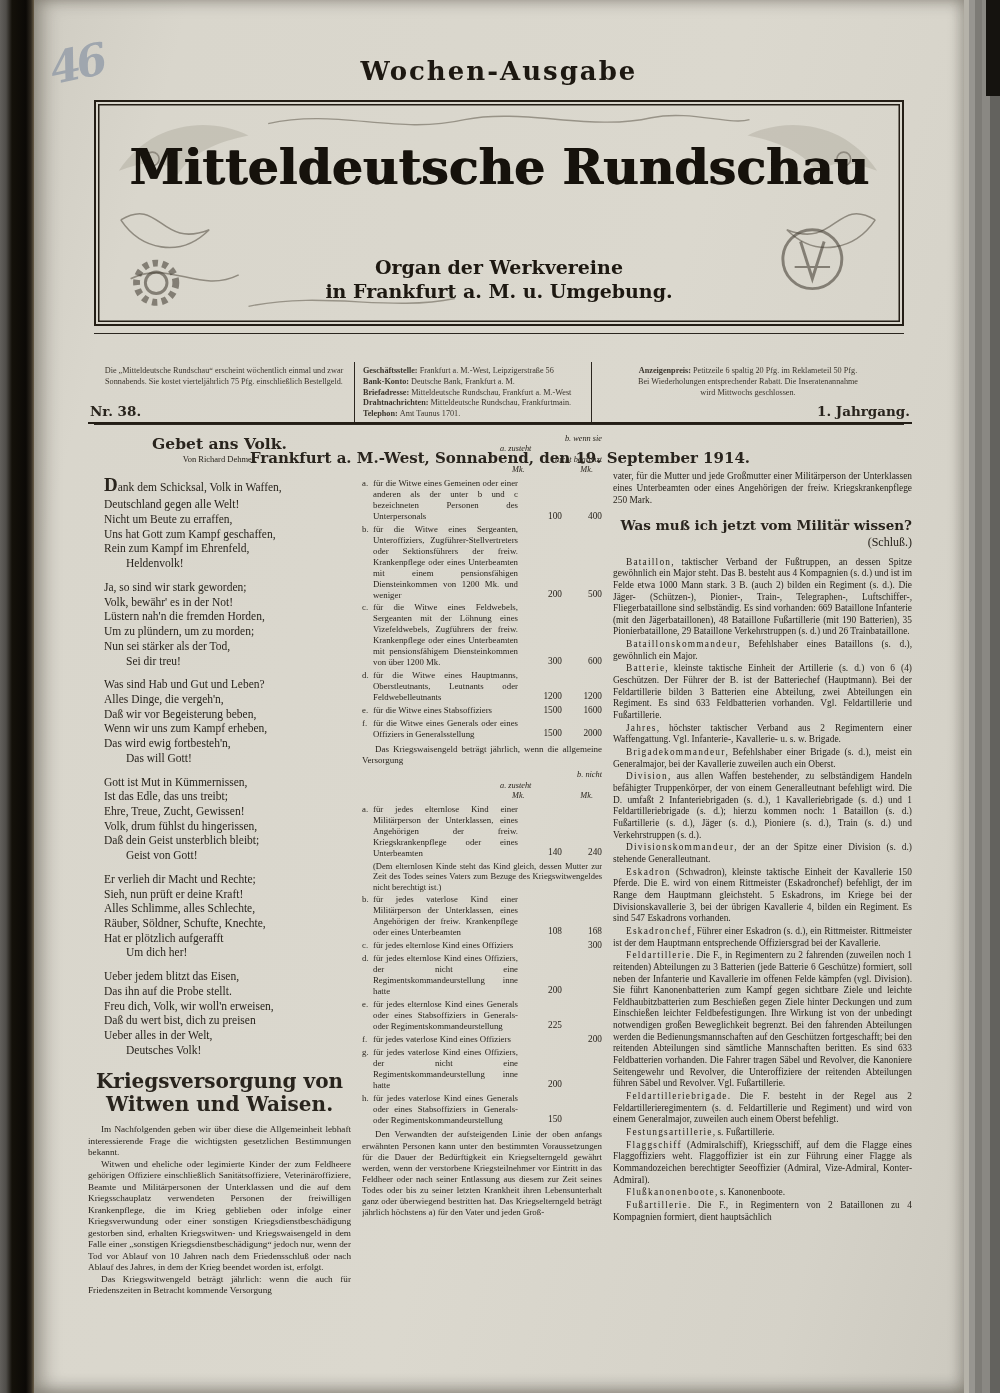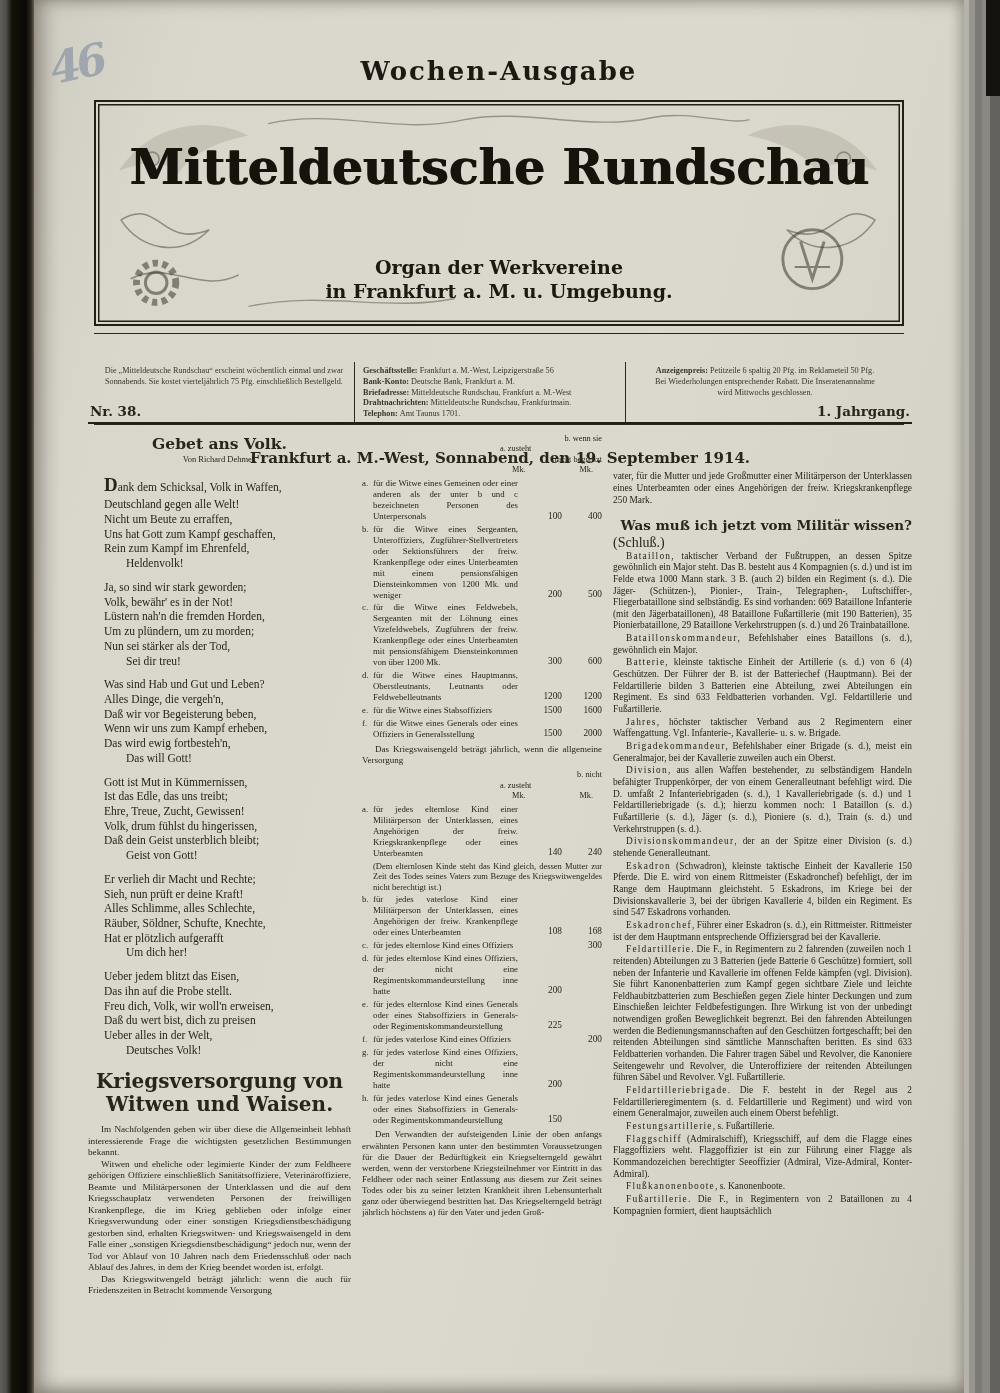--- a/index.html
+++ b/index.html
@@ -22,55 +22,55 @@
     box-shadow:inset 0 0 0 2px #d9d6cc, inset 0 0 0 3.5px #241e16;}
   .mast-orn{position:absolute;inset:0;width:100%;height:100%;}
   .mast-title{position:absolute;top:36px;left:0;right:0;text-align:center;font-family:"DejaVu Serif",serif;
     font-weight:bold;font-size:49px;color:#16120c;text-shadow:1px 0 0 #16120c;white-space:nowrap;}
   .mast-sub{position:absolute;bottom:20px;left:0;right:0;text-align:center;font-family:"DejaVu Serif",serif;
     font-weight:bold;font-size:19px;line-height:1.3;color:#1d1811;}
   .imprint{position:absolute;top:333px;left:60px;width:810px;display:flex;border-top:1.5px solid #2b261f;
     border-bottom:1.5px solid #2b261f;font-size:8.2px;line-height:1.32;color:#3b352c;}
   .imp-cell{padding:4px 8px;margin-top:28px;}
   .imp-left{width:260px;text-align:center;}
-  .imp-mid{width:272px;border-left:1px solid #2b261f;border-right:1px solid #2b261f;}
+  .imp-mid{width:238px;border-left:1px solid #2b261f;border-right:1px solid #2b261f;}
   .imp-right{flex:1;text-align:center;}
   .implabel{font-weight:bold;}
   .dateline{position:absolute;top:398px;left:54px;width:824px;height:26px;border-bottom:2px solid #241e16;
     font-family:"DejaVu Serif",serif;font-weight:bold;}
   .dl-issue{position:absolute;left:2px;top:5px;font-size:13.5px;}
   .dl-date{position:absolute;left:0;right:0;top:3px;text-align:center;font-size:15px;margin-top:48px;}
   .dl-vol{position:absolute;right:2px;top:5px;font-size:13.5px;}
   .columns{position:absolute;top:434px;left:54px;width:824px;height:900px;display:flex;gap:11px;overflow:hidden;}
   .col{overflow:hidden;}
   .col1{width:263px;}
   .col2{width:240px;}
   .col3{flex:1;}
   .art-title{font-family:"DejaVu Serif",serif;font-weight:bold;font-size:15.5px;text-align:center;margin-bottom:1px;}
   .byline{font-size:8.5px;text-align:center;margin-bottom:9px;}
   .poem{font-size:11.5px;line-height:1.28;padding-left:16px;font-family:"Liberation Serif",serif;}
   .stanza{margin-bottom:9px;}
   .plast{padding-left:22px;}
   .stanza:first-child .pline:first-child::first-letter{font-size:19px;font-weight:bold;}
   .sec-title{font-family:"DejaVu Serif",serif;font-weight:bold;font-size:20px;text-align:center;line-height:1.15;margin:13px 6px 8px;}
   .bodyp{font-size:9.2px;line-height:1.25;text-align:justify;text-indent:13px;}
-  .tbl-head{width:106px;margin-left:auto;font-size:8.3px;line-height:1.25;margin-bottom:3px;}
+  .tbl-head{width:106px;margin-left:auto;font-size:8.3px;line-height:1.25;margin-bottom:3px;font-style:italic;}
   .th-r{text-align:right;}
   .th-l{text-align:left;padding-left:4px;}
   .mkrow{display:flex;justify-content:space-between;padding:0 9px 0 16px;}
   .pitem{display:flex;font-size:8.8px;line-height:1.24;margin-bottom:2px;}
   .pkey{width:11px;flex:none;}
   .ptext{flex:1;text-align:justify;padding-right:4px;}
   .pval{width:40px;flex:none;text-align:right;align-self:flex-end;font-size:9.3px;}
   .pnote{font-size:8.5px;line-height:1.22;padding-left:11px;text-align:justify;margin-bottom:2px;}
   .tbl-intro{font-size:9px;line-height:1.25;text-indent:13px;text-align:justify;margin:4px 0 4px;}
   .closing{font-size:8.9px;line-height:1.25;text-align:justify;margin-top:4px;text-indent:13px;}
   .cont-p{font-size:9.4px;line-height:1.26;text-align:justify;margin-top:37px;}
   .mil-title{font-family:"DejaVu Serif",serif;font-weight:bold;font-size:13.5px;text-align:right;margin:10px 0 2px;}
-  .mil-sub{font-size:14px;text-align:left;}
+  .mil-sub{font-size:12px;text-align:right;margin-bottom:7px;}
   .defp{font-size:9.4px;line-height:1.24;text-align:justify;text-indent:13px;margin-bottom:1px;}
   .term{letter-spacing:1.2px;}
 </style>
 </head>
 <body>
 
 <div class="stage">
   <div class="binding"></div>
   <div class="edge"></div>
   <div class="edge-notch"></div>

